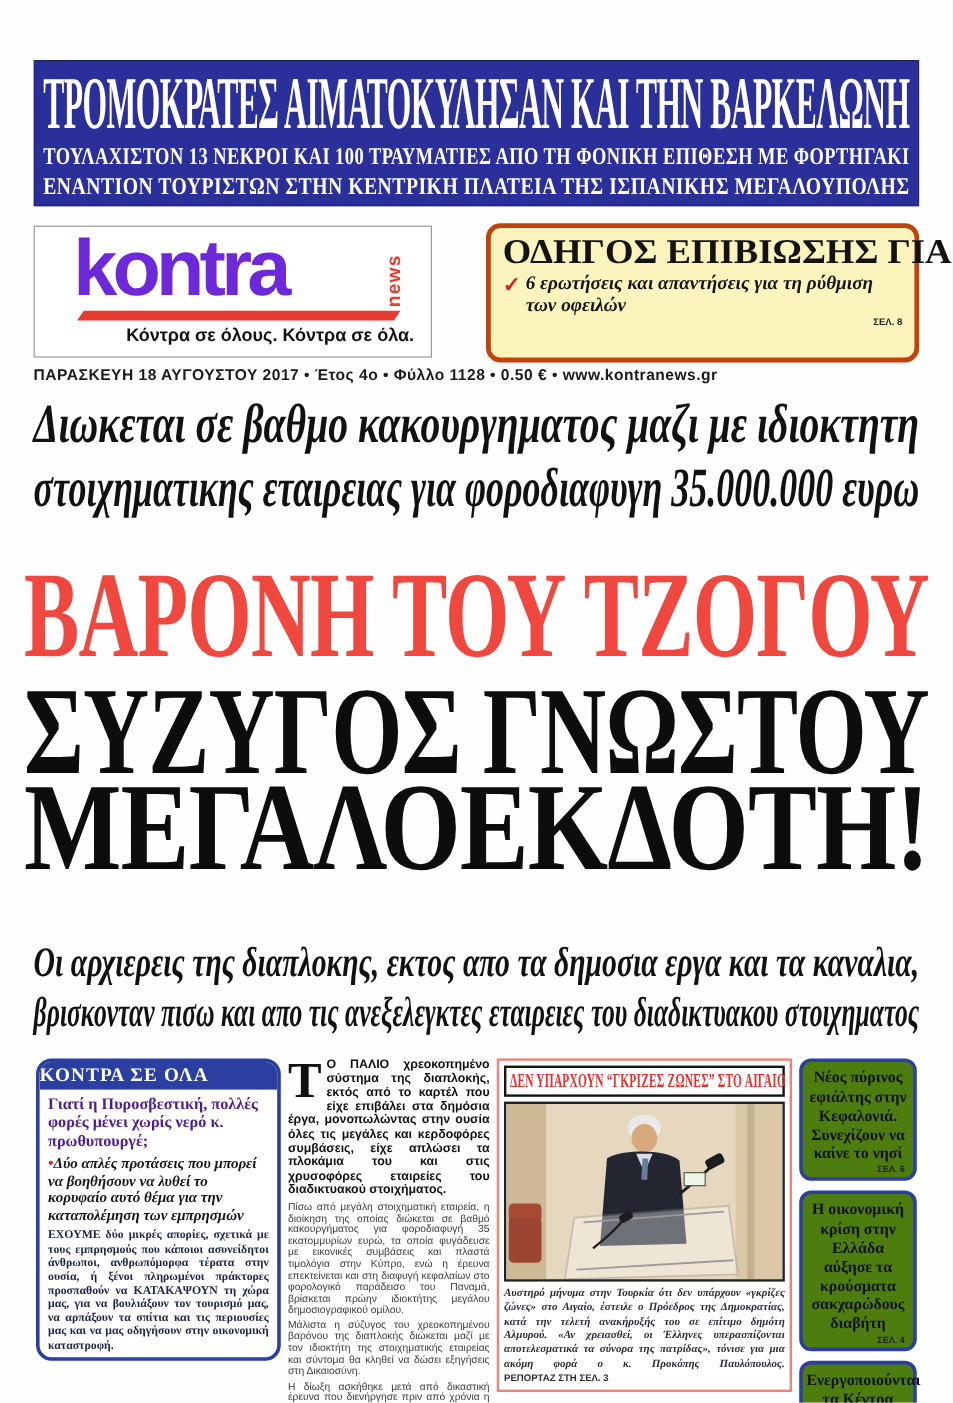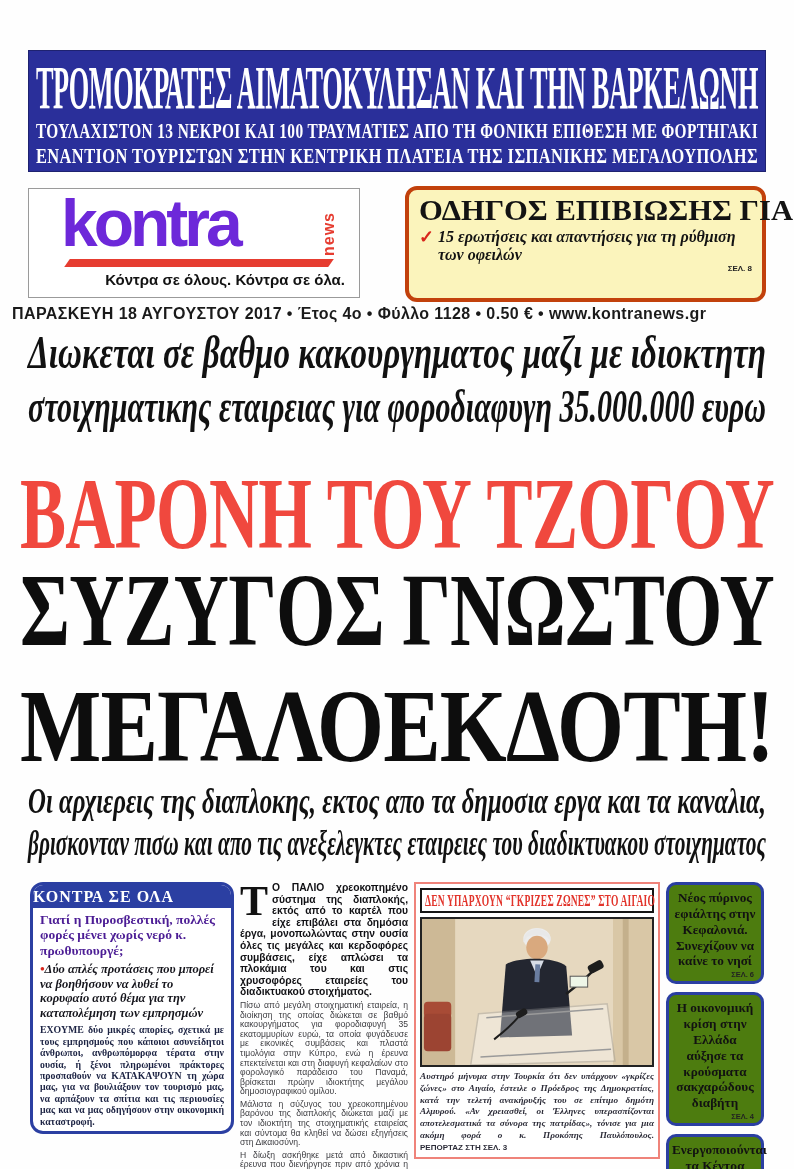--- a/index.html
+++ b/index.html
@@ -29,31 +29,31 @@
   .logo-bar { position:absolute; left:38px; top:70px; width:264px; height:8px; background:#e63c30; transform:skewX(-35deg); }
   .logo-tagline { position:absolute; right:14px; top:82px; font-family:"Liberation Sans",sans-serif; font-weight:bold; font-size:15px; color:#121212; }
 
   .promo-box { width:361px; height:116px; background:#fbf4bc; border:4px solid #c2410c; border-radius:12px; padding:5px 10px 2px; }
   .promo-line .fit { font-weight:bold; font-size:29px; line-height:31px; color:#131313; }
   .promo-bullet-row { display:flex; align-items:flex-start; margin-top:2px; }
   .promo-check { color:#d8261c; font-weight:bold; font-size:18px; line-height:18px; margin-right:4px; }
   .promo-bullet { font-weight:bold; font-style:italic; font-size:16px; line-height:18px; color:#131313; }
   .promo-page { text-align:right; font-family:"Liberation Sans",sans-serif; font-weight:bold; font-size:8px; color:#222; }
 
-  .dateline { position:absolute; left:12px; top:305px; font-family:"Liberation Sans",sans-serif; font-weight:bold; font-size:16px; letter-spacing:0.4px; color:#1a1a1a;text-align:center; }
+  .dateline { position:absolute; left:28px; top:305px; font-family:"Liberation Sans",sans-serif; font-weight:bold; font-size:13px; letter-spacing:0.4px; color:#1a1a1a;text-align:center; }
 
   
   .kicker { position:absolute; left:28px; width:738px; }
   .kicker .fit { font-weight:bold; font-style:italic; font-size:46px; line-height:50px; }
   .k1 { top:328px; } .k2 { top:382px; }
   .head-red { position:absolute; left:20px; top:460px; width:754px; }
   .head-red .fit { font-weight:bold; font-size:102px; line-height:108px; color:#f0483e; letter-spacing:-1px; }
   .head-black { position:absolute; left:20px; width:754px; }
   .head-black .fit { font-weight:bold; font-size:104px; line-height:108px; color:#0d0d0d; letter-spacing:-1px; }
-  .hb1 { top:556px; } .hb2 { top:672px; }
+  .hb1 { top:556px; } .hb2 { top:636px; }
   .deck { position:absolute; left:28px; width:738px; }
   .deck .fit { font-weight:bold; font-style:italic; font-size:35px; line-height:40px; }
   .d1 { top:782px; } .d2 { top:824px; }
 
   
   .columns { position:absolute; left:30px; top:882px; width:734px; display:flex; gap:6px; align-items:flex-start; }
 
   .kontra-box { width:204px; height:252px; border:3px solid #2b3fa2; border-radius:13px; overflow:hidden; background:#fff; flex:none; }
   .kontra-head { background:#2b3fa2; color:#fff; text-align:left; font-weight:bold; font-size:16px; line-height:23px; letter-spacing:1px; }
   .kontra-body { padding:4px 7px 2px; }
@@ -95,21 +95,21 @@
     <div class="logo-box">
       <span class="logo-text">kontra</span>
       <span class="logo-news">news</span>
       <div class="logo-bar"></div>
       <span class="logo-tagline">Κόντρα σε όλους. Κόντρα σε όλα.</span>
     </div>
     <div class="promo-box">
       <div class="line promo-line"><span class="fit" style="transform: scaleX(1.0536);">ΟΔΗΓΟΣ ΕΠΙΒΙΩΣΗΣ ΓΙΑ</span></div>
       <div class="promo-bullet-row">
         <span class="promo-check">✓</span>
-        <span class="promo-bullet">15 ερωτήσεις και απαντήσεις για τη ρύθμιση των οφειλών</span>
+        <span class="promo-bullet">6 ερωτήσεις και απαντήσεις για τη ρύθμιση των οφειλών</span>
       </div>
       <div class="promo-page">ΣΕΛ. 8</div>
     </div>
   </div>
 
   <div class="dateline">ΠΑΡΑΣΚΕΥΗ 18 ΑΥΓΟΥΣΤΟΥ 2017 • Έτος 4ο • Φύλλο 1128 • 0.50 € • www.kontranews.gr</div>
 
   <div class="kicker k1 line"><span class="fit" style="transform: scaleX(0.7195);">Διωκεται σε βαθμο κακουργηματος μαζι με ιδιοκτητη</span></div>
   <div class="kicker k2 line"><span class="fit" style="transform: scaleX(0.652);">στοιχηματικης εταιρειας για φοροδιαφυγη 35.000.000 ευρω</span></div>
   <div class="head-red line"><span class="fit" style="transform: scaleX(0.6769);">ΒΑΡΟΝΗ ΤΟΥ ΤΖΟΓΟΥ</span></div>

